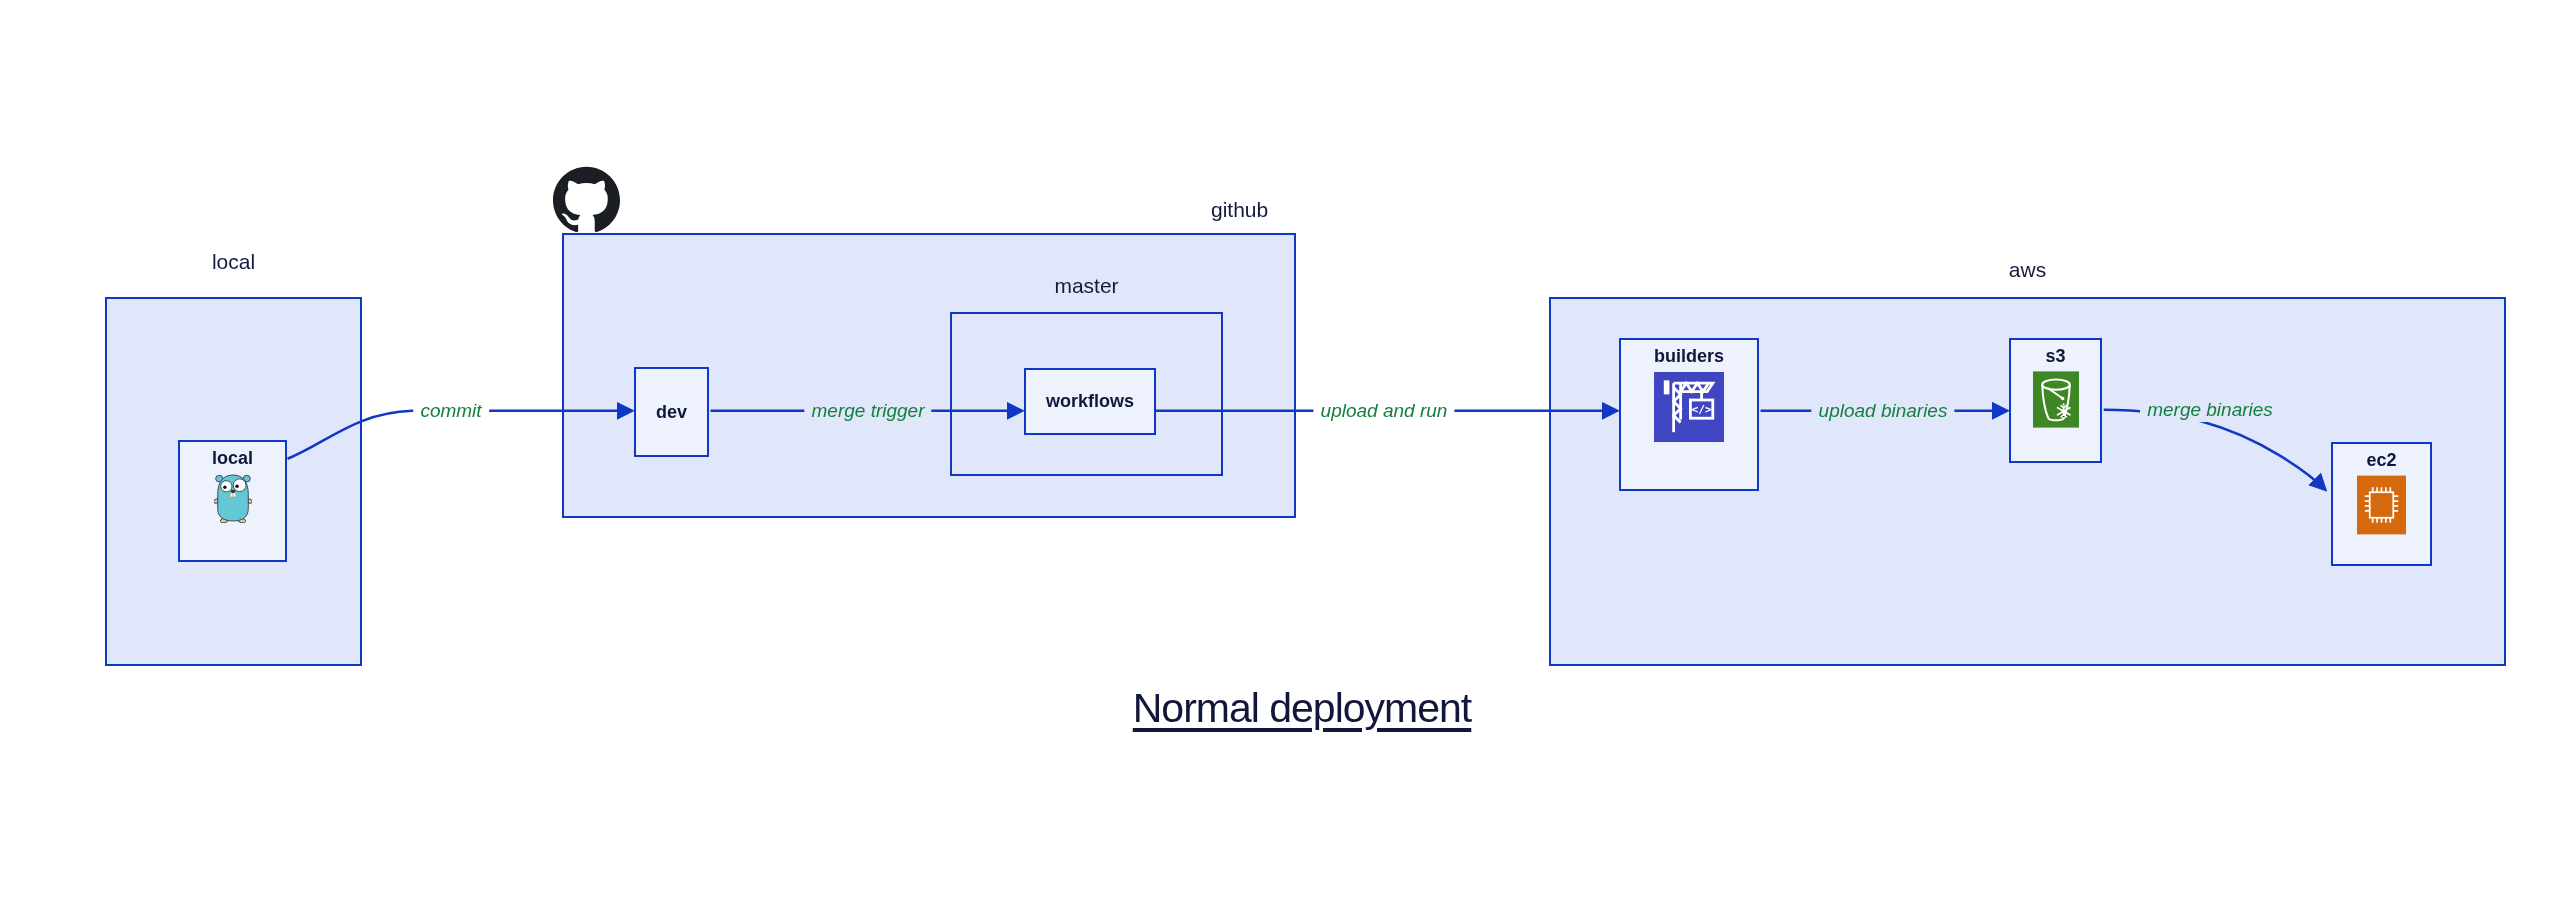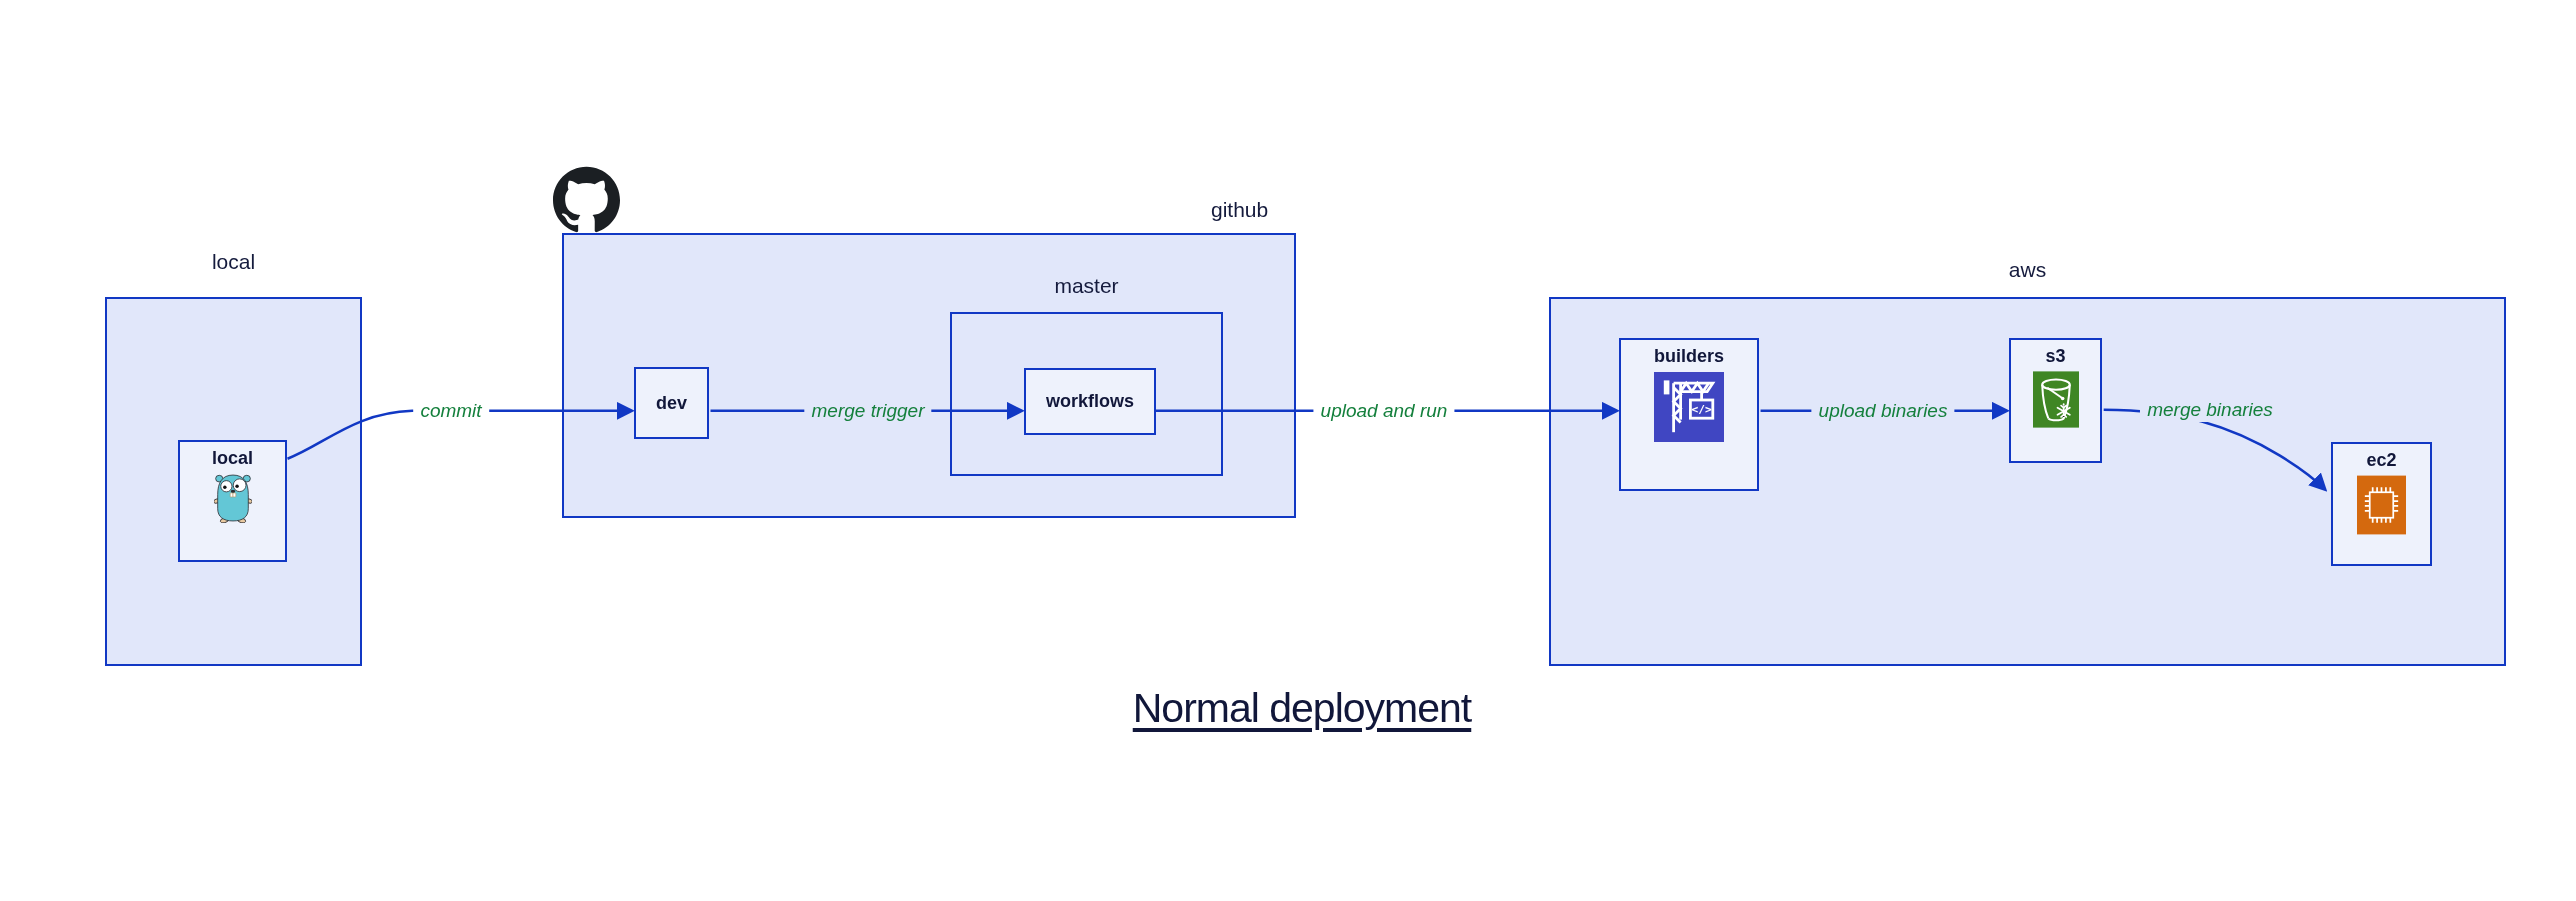--- a/index.html
+++ b/index.html
@@ -80,21 +80,21 @@
       <circle cx="21" cy="28" r="3.4" fill="#111111"></circle>
       <circle cx="45" cy="26" r="3.4" fill="#111111"></circle>
       <ellipse cx="37" cy="36" rx="4.5" ry="3" fill="#2c2c31"></ellipse>
       <g stroke="#b9925f" stroke-width="1.2" fill="#ffffff">
         <rect x="31.5" y="39" width="5.5" height="8" rx="1.5"></rect>
         <rect x="37" y="39" width="5.5" height="8" rx="1.5"></rect>
       </g>
     </svg>
   </div>
 
-  <div class="node center" style="left:634px;top:367px;width:75px;height:72px;">
+  <div class="node center" style="left:634px;top:367px;width:75px;height:90px;">
     <div class="nlabel">dev</div>
   </div>
 
   <div class="node center" style="left:1024px;top:368px;width:132px;height:67px;">
     <div class="nlabel">workflows</div>
   </div>
 
   <div class="node top" style="left:1619px;top:338px;width:140px;height:153px;">
     <div class="nlabel">builders</div>
     <svg class="node-icon" width="70" height="72" viewBox="0 0 100 100">

